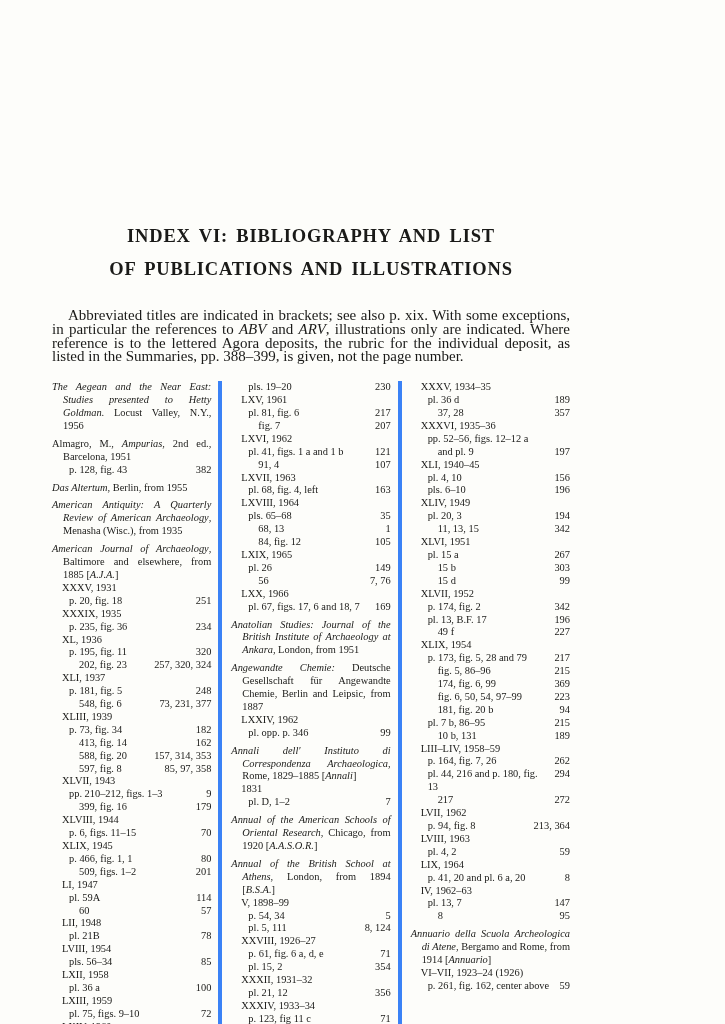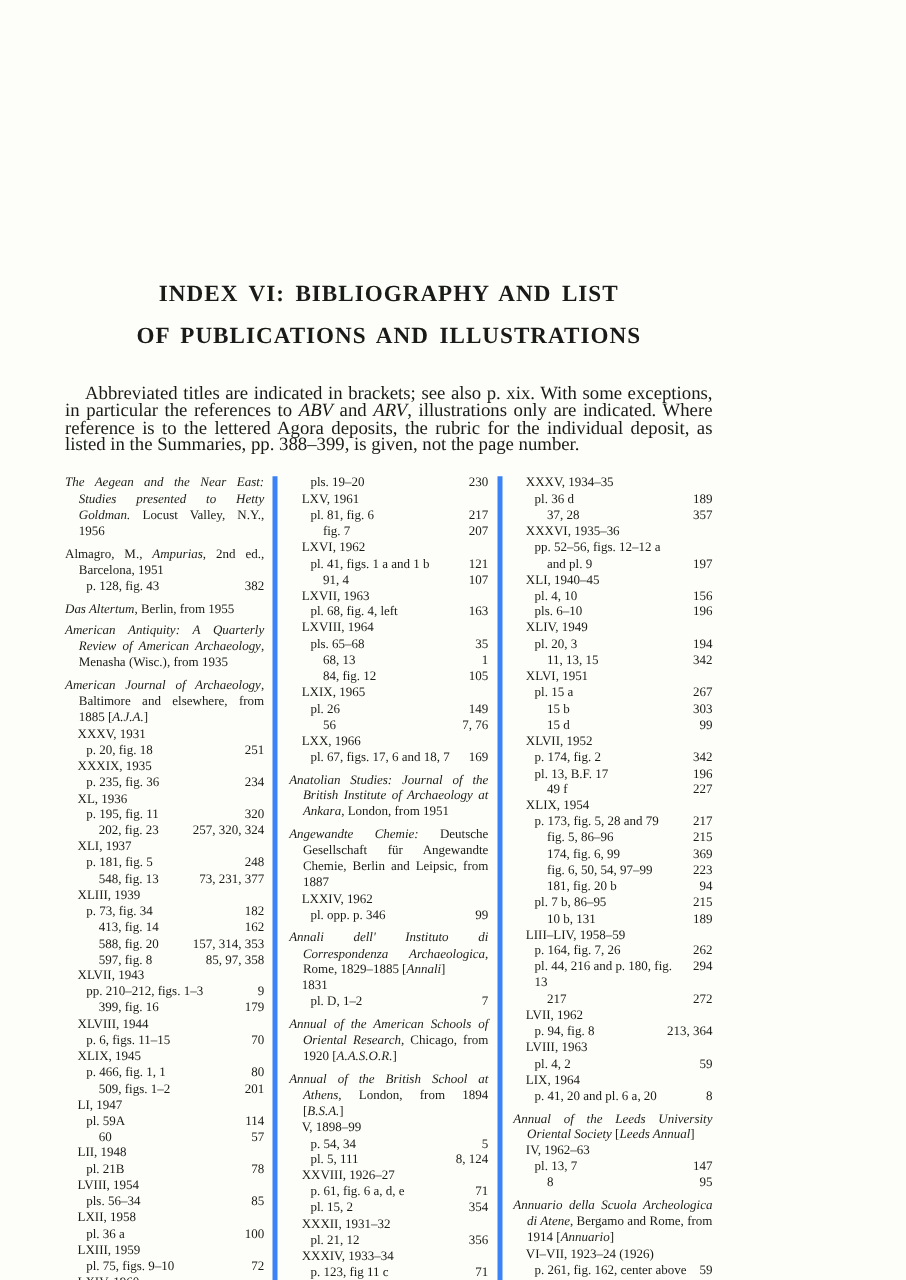--- a/index.html
+++ b/index.html
@@ -100,21 +100,21 @@
         <div class="ref ind3">
           <span>202, fig. 23</span>
           <span class="ref-page">257, 320, 324</span>
         </div>
         <div class="volume">XLI, 1937</div>
         <div class="ref ind2">
           <span>p. 181, fig. 5</span>
           <span class="ref-page">248</span>
         </div>
         <div class="ref ind3">
-          <span>548, fig. 13</span>
+          <span>548, fig. 6</span>
           <span class="ref-page">73, 231, 377</span>
         </div>
         <div class="volume">XLIII, 1939</div>
         <div class="ref ind2">
           <span>p. 73, fig. 34</span>
           <span class="ref-page">182</span>
         </div>
         <div class="ref ind3">
           <span>413, fig. 14</span>
           <span class="ref-page">162</span>
@@ -392,21 +392,20 @@
         <div class="volume">LVIII, 1963</div>
         <div class="ref ind2">
           <span>pl. 4, 2</span>
           <span class="ref-page">59</span>
         </div>
         <div class="volume">LIX, 1964</div>
         <div class="ref ind2">
           <span>p. 41, 20 and pl. 6 a, 20</span>
           <span class="ref-page">8</span>
         </div>
-        <div class="work"><span class="it">Annual of the Leeds University Oriental Society</span><span> [</span><span class="it">Leeds Annual</span><span>]</span></div>
         <div class="volume">IV, 1962–63</div>
         <div class="ref ind2">
           <span>pl. 13, 7</span>
           <span class="ref-page">147</span>
         </div>
         <div class="ref ind3">
           <span>8</span>
           <span class="ref-page">95</span>
         </div>
         <div class="work"><span class="it">Annuario della Scuola Archeologica di Atene</span><span>, Bergamo and Rome, from 1914 [</span><span class="it">Annuario</span><span>]</span></div>

